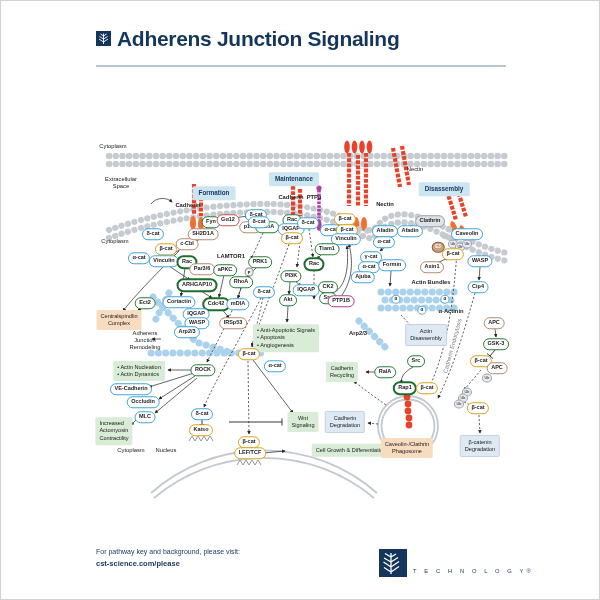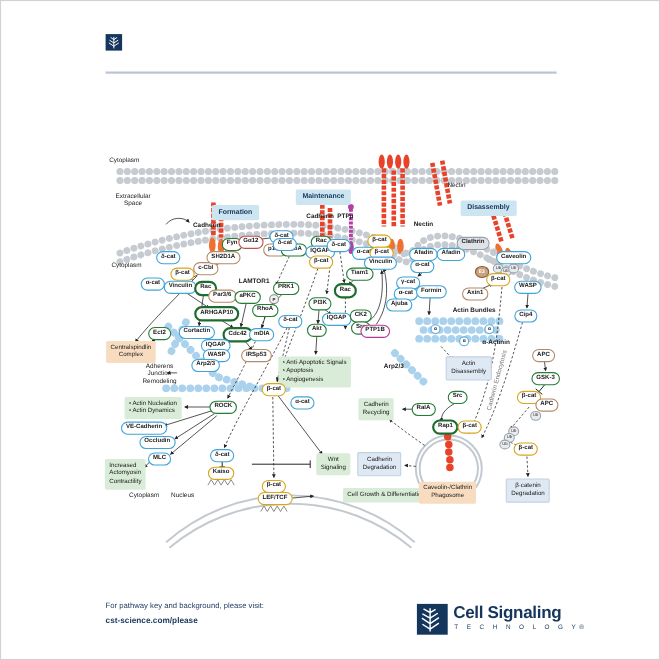--- a/index.html
+++ b/index.html
@@ -45,20 +45,21 @@
 </head>
 <body>
 
 <div class="page">
 
   <div class="hdr-icon">
     <svg width="15" height="15" viewBox="0 0 15 15">
       <path d="M7.5 2.5 V13 M7.5 5 L4.5 3 M7.5 5 L10.5 3 M7.5 8 L3.5 5.5 M7.5 8 L11.5 5.5 M7.5 11 L3 8 M7.5 11 L12 8" stroke="#fff" stroke-width="0.9" fill="none"></path>
     </svg>
   </div>
+  <div class="hdr-title">Adherens Junction Signaling</div>
   <div class="hdr-rule"></div>
 
   <svg id="svg-layer" width="600" height="600" viewBox="0 0 600 600">
     <defs>
       <marker id="ah" markerWidth="6" markerHeight="6" refX="4.2" refY="2.5" orient="auto">
         <path d="M0,0 L5,2.5 L0,5 z" fill="#222"></path>
       </marker>
     </defs>
 
     <g stroke="#c3c9d0" stroke-width="1.8" fill="none">
@@ -390,16 +391,15 @@
       <div class="tlabel" style="left: 452px; top: 345px; transform: translate(-50%, -50%) rotate(-75deg); color: rgb(119, 119, 119);">Cadherin Endocytosis</div>
     </div>
 
   <div class="ft-line1">For pathway key and background, please visit:</div>
   <div class="ft-line2">cst-science.com/please</div>
   <div class="ft-logo-sq">
     <svg width="28" height="28" viewBox="0 0 28 28">
       <path d="M12 4 V25 M12 8 L6 4.5 M12 8 L17 5 M12 13 L5 9 M12 13 L19 8.5 M12 18 L4.5 13 M12 18 L20 12.5 M12 23 L5 18.5 M12 23 L20 17.5" stroke="#fff" stroke-width="1.3" fill="none"></path>
     </svg>
   </div>
-  <div class="ft-brand"><span>Cell Signaling</span></div>
   <div class="ft-sub"><span>T E C H N O L O G Y</span><span>®</span></div>
 
 </div>
 
 </body></html>

